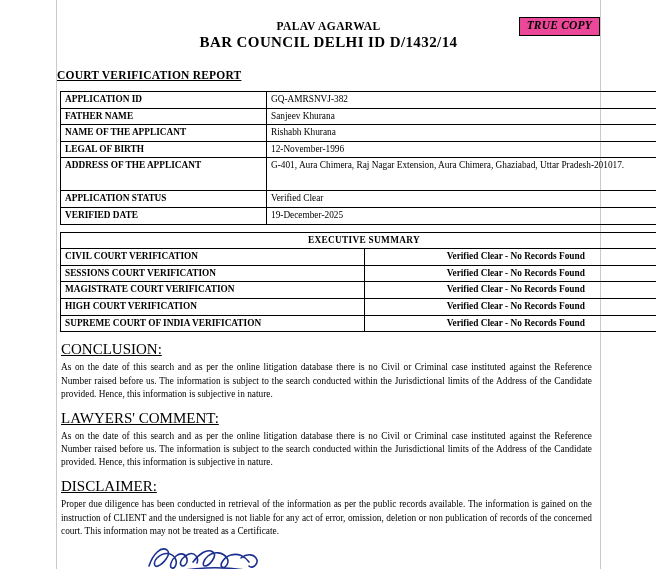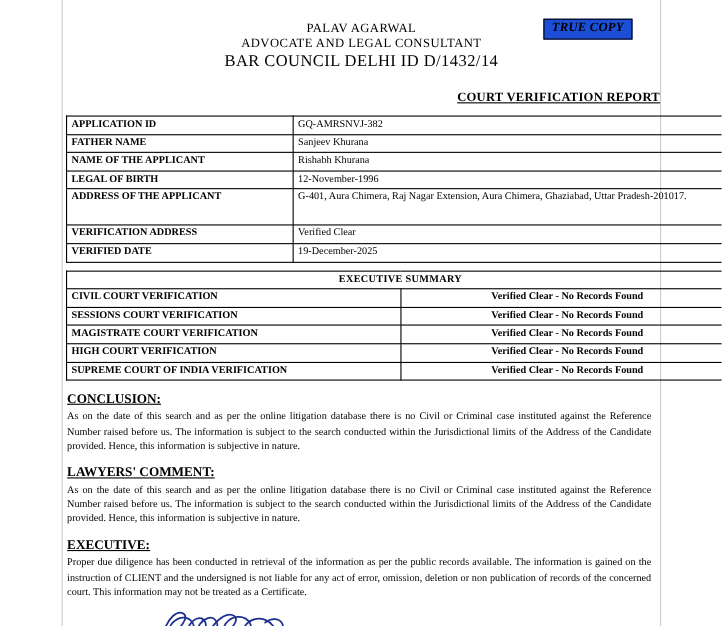--- a/index.html
+++ b/index.html
@@ -35,42 +35,42 @@
   }
   .content {
     position: absolute;
     left: 57px;
     top: 0;
     width: 543px;
     height: 569px;
   }
   .truecopy {
     position: absolute;
-    right: 25px;
+    right: 0;
     top: 17px;
     border: 1.4px solid #000;
     padding: 2px 7px 3px 7px;
     font-style: italic;
     font-weight: bold;
     font-size: 11.5px;
     letter-spacing: 0.2px;
     line-height: 1;
-    background: #1d4ed8;
+    background: #ec4899;
   }
   .hdr {
     text-align: center;
-    font-weight: normal;
+    font-weight: bold;
     letter-spacing: 0.4px;
   }
   .hdr .l1 { font-size: 11.5px; padding-top: 20px; }
   .hdr .l2 { font-size: 11.5px; padding-top: 2px; }
   .hdr .l3 { font-size: 15px; padding-top: 2px; }
 
   .report-title {
-    text-align: right;
+    text-align: left;
     font-weight: bold;
     font-size: 11.5px;
     text-decoration: underline;
     margin-top: 18px;
     letter-spacing: 0.2px;
   }
 
   table.doc {
     border-collapse: collapse;
     width: 608px;
@@ -101,22 +101,22 @@
   }
   td.res {
     text-align: center;
     font-weight: bold;
     font-size: 9.3px;
   }
   .sec {
     margin-top: 9px;
   }
   .sec-title {
-    font-weight: bold;
-    font-size: 12px;
+    font-weight: normal;
+    font-size: 15px;
     text-decoration: underline;
     margin-left: 4px;
   }
   .sec-body {
     font-size: 9.3px;
     line-height: 1.42;
     margin: 3px 4px 0 4px;
     text-align: justify;
     width: 531px;
   }
@@ -141,21 +141,20 @@
 <div class="page">
   <div class="page-edge-left"></div>
   <div class="page-edge-right"></div>
 
   <div class="content">
 
     <div class="truecopy">TRUE COPY</div>
 
     <div class="hdr">
       <div class="l1">PALAV AGARWAL</div>
-      <div class="l2">ADVOCATE AND LEGAL CONSULTANT</div>
       <div class="l3">BAR COUNCIL DELHI ID D/1432/14</div>
     </div>
 
     <div class="report-title">COURT VERIFICATION REPORT</div>
 
     <table class="doc">
       <tbody>
         <tr>
           <td class="lbl">APPLICATION ID</td>
           <td class="val">GQ-AMRSNVJ-382</td>
@@ -170,21 +169,21 @@
         </tr>
         <tr>
           <td class="lbl">LEGAL OF BIRTH</td>
           <td class="val">12-November-1996</td>
         </tr>
         <tr>
           <td class="lbl">ADDRESS OF THE APPLICANT</td>
           <td class="val" style="height:28px">G-401, Aura Chimera, Raj Nagar Extension, Aura Chimera, Ghaziabad, Uttar Pradesh-201017.</td>
         </tr>
         <tr>
-          <td class="lbl">VERIFICATION ADDRESS</td>
+          <td class="lbl">APPLICATION STATUS</td>
           <td class="val">Verified Clear</td>
         </tr>
         <tr>
           <td class="lbl">VERIFIED DATE</td>
           <td class="val">19-December-2025</td>
         </tr>
       </tbody>
     </table>
 
     <table class="doc" style="margin-top:7px">
@@ -219,21 +218,21 @@
       <div class="sec-title">CONCLUSION:</div>
       <div class="sec-body">As on the date of this search and as per the online litigation database there is no Civil or Criminal case instituted against the Reference Number raised before us. The information is subject to the search conducted within the Jurisdictional limits of the Address of the Candidate provided. Hence, this information is subjective in nature.</div>
     </div>
 
     <div class="sec">
       <div class="sec-title">LAWYERS' COMMENT:</div>
       <div class="sec-body">As on the date of this search and as per the online litigation database there is no Civil or Criminal case instituted against the Reference Number raised before us. The information is subject to the search conducted within the Jurisdictional limits of the Address of the Candidate provided. Hence, this information is subjective in nature.</div>
     </div>
 
     <div class="sec">
-      <div class="sec-title">EXECUTIVE:</div>
+      <div class="sec-title">DISCLAIMER:</div>
       <div class="sec-body">Proper due diligence has been conducted in retrieval of the information as per the public records available. The information is gained on the instruction of CLIENT and the undersigned is not liable for any act of error, omission, deletion or non publication of records of the concerned court. This information may not be treated as a Certificate.</div>
     </div>
 
 
     <div class="sign-wrap">
       <svg class="sign" width="120" height="42" viewBox="0 0 120 42">
         <g fill="none" stroke="#1b2f8f" stroke-width="1.6" stroke-linecap="round" stroke-linejoin="round">
           <path d="M4 26 C 8 14, 16 6, 22 10 C 27 14, 18 24, 13 26 C 9 28, 8 22, 12 18 C 18 12, 26 12, 30 18 C 33 23, 30 29, 27 28 C 24 27, 26 20, 31 16 C 36 12, 41 14, 42 19 C 43 24, 38 28, 36 25 C 34 22, 38 16, 44 14 C 50 12, 54 18, 52 23"></path>
           <path d="M48 22 C 54 14, 62 8, 68 12 C 73 16, 64 26, 60 26 C 57 26, 58 20, 63 16 C 69 11, 78 12, 82 18 C 85 23, 80 29, 77 27 C 74 25, 79 17, 86 15 C 93 13, 100 16, 104 22"></path>
           <path d="M30 32 C 46 28, 74 26, 100 30"></path>

